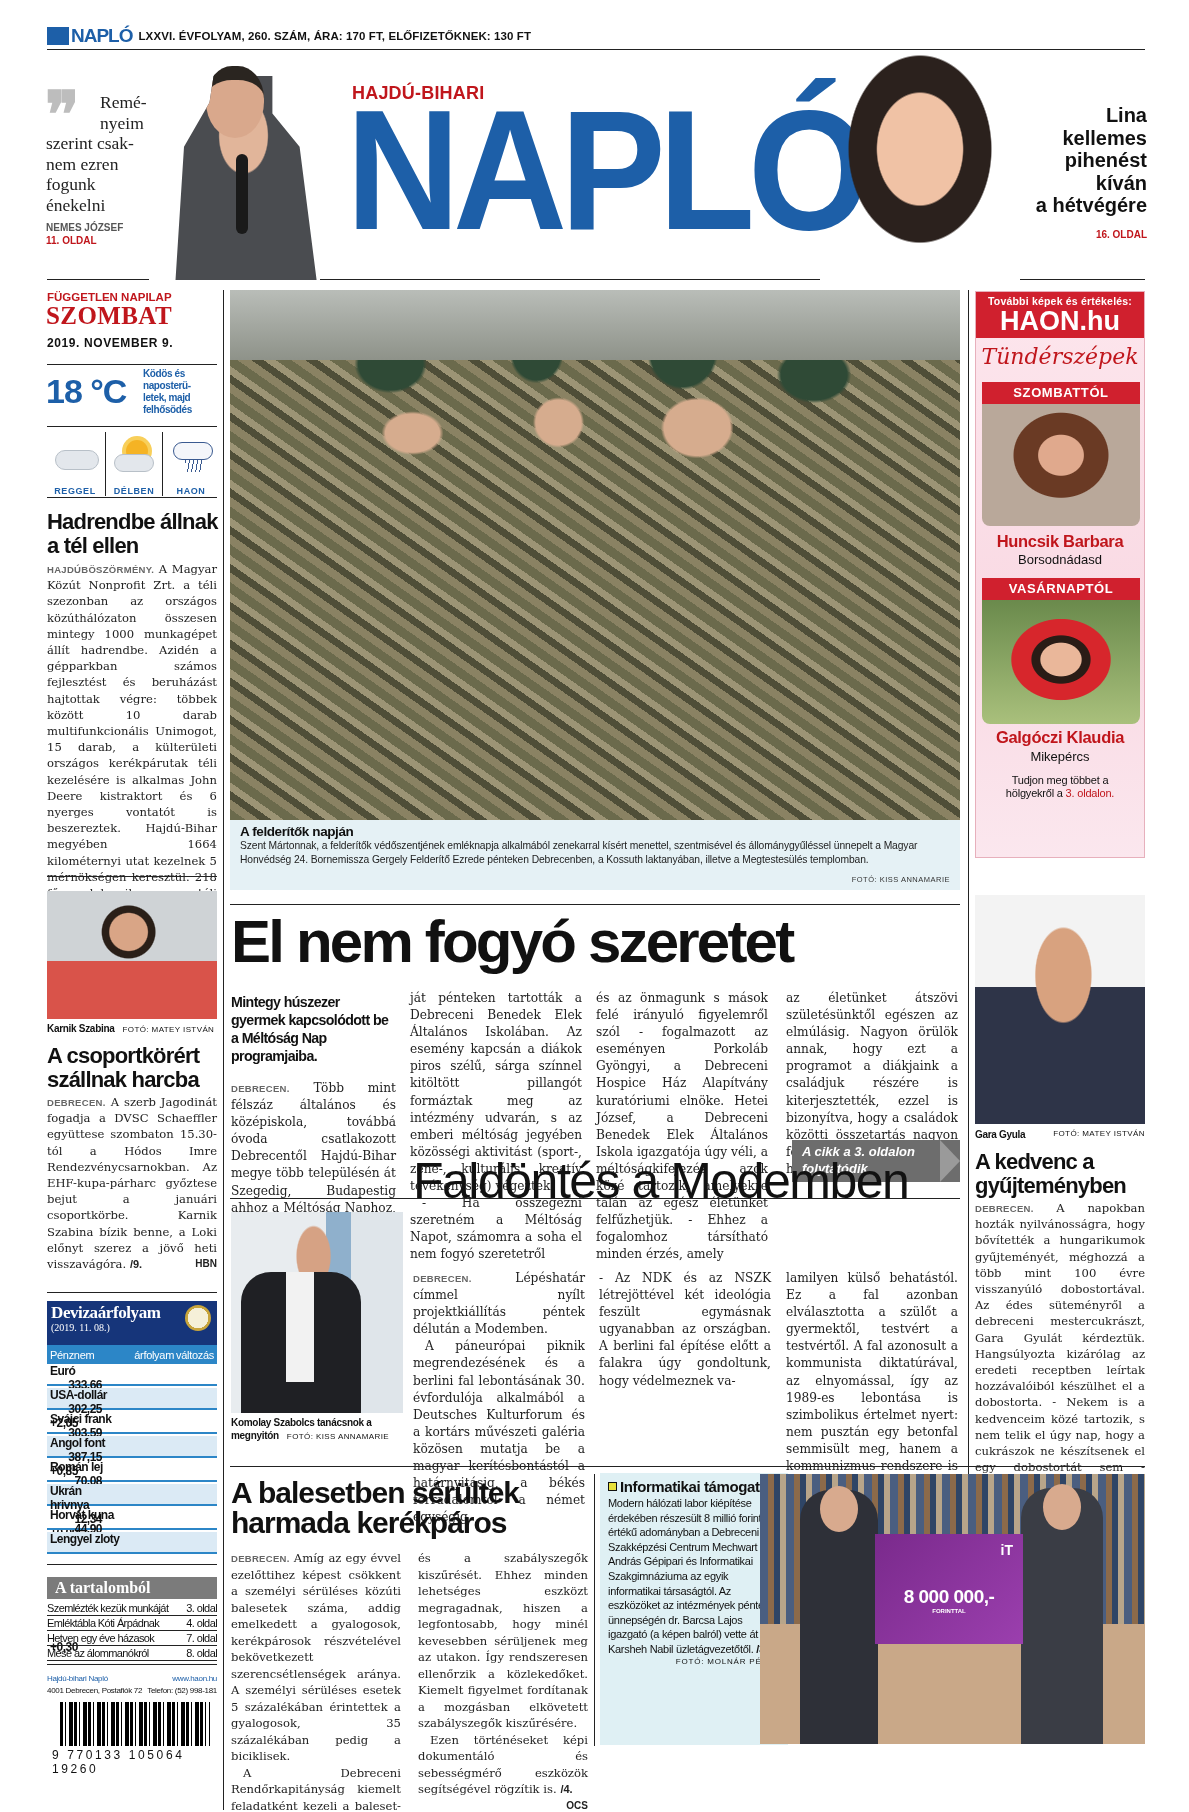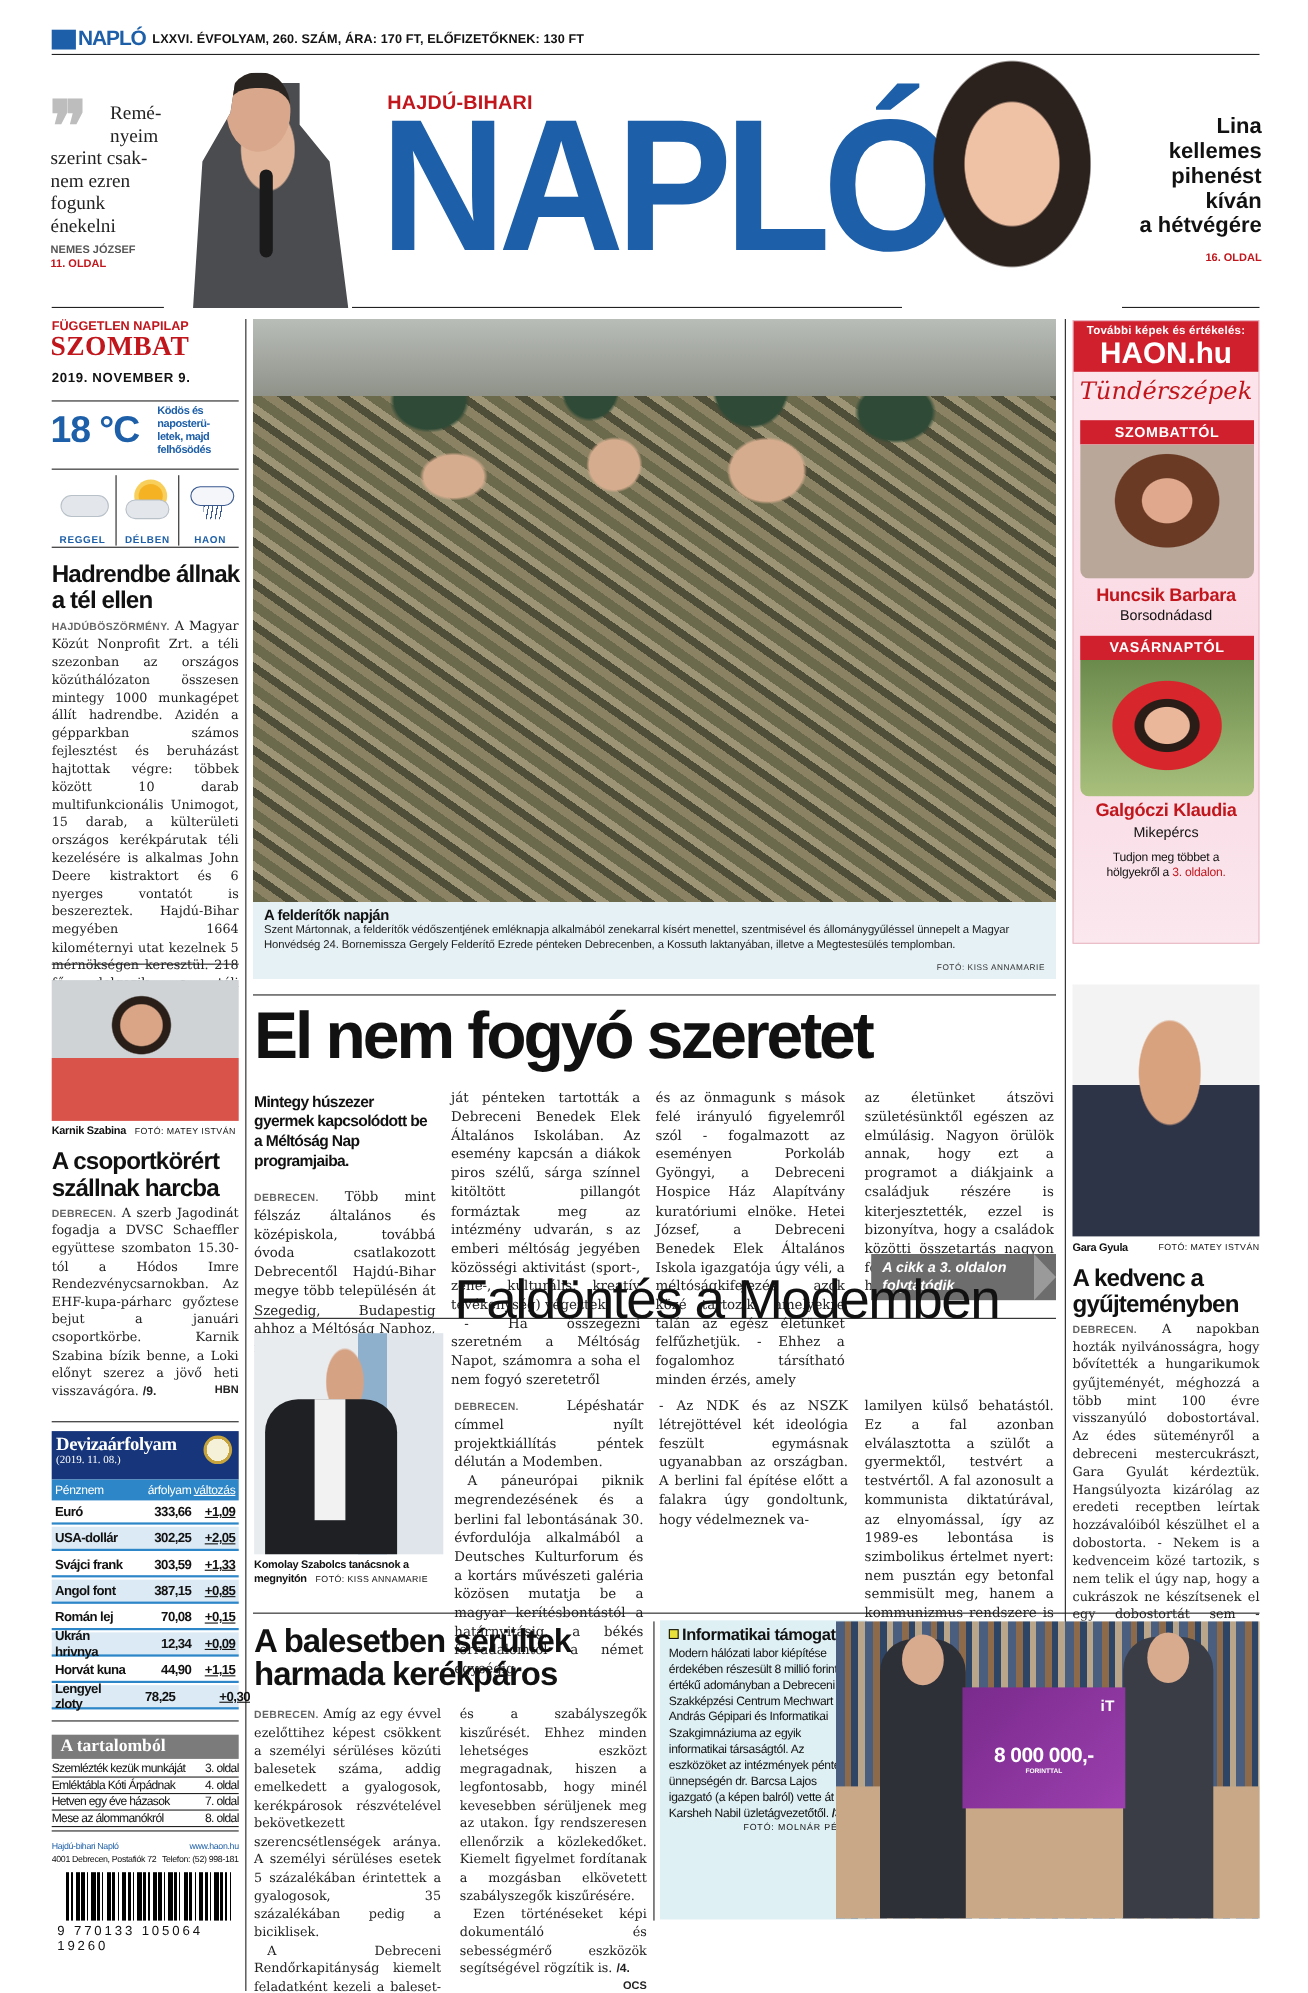--- a/index.html
+++ b/index.html
@@ -115,23 +115,23 @@
   .ph-komolay .shirt { position:absolute; left:55px; top:60px; width:28px; height:110px; background:#f2f2f2; }
 
   .fal-hl { left: 413px; top: 1156px; font: 400 50px "Liberation Sans", sans-serif; letter-spacing: -1.5px; line-height: 1; }
 
   
   .dev-head { left: 47px; top: 1301px; width: 170px; height: 44px; background: #16357a; color:#fff; padding: 2px 4px; }
   .dev-head .t { font: 900 17px "Liberation Serif", serif; letter-spacing: -0.4px; line-height: 19px; }
   .dev-head .d { font: 10px "Liberation Serif", serif; line-height: 12px; }
   .dev-coin { position:absolute; right: 6px; top: 4px; width: 26px; height: 26px; border-radius:50%; background: radial-gradient(circle, #f5f0d8 0 55%, #c8a53c 56%); }
   .dev-cols { left: 47px; top: 1345px; width: 170px; height: 19px; background: #2c86c7; color: #fff; font: 11px "Liberation Sans", sans-serif; display:flex; align-items:center; padding: 0 3px; letter-spacing: -0.3px; }
-  .dev-row { position:absolute; left: 47px; width: 170px; height: 22px; display:flex; align-items:center; padding: 0 3px; border-bottom: 2px solid #2c86c7; font: 700 12px "Liberation Sans", sans-serif; letter-spacing: -0.5px; }
+  .dev-row { position:absolute; left: 47px; width: 170px; height: 22px; display:flex; align-items:flex-start; padding: 0 3px; border-bottom: 2px solid #2c86c7; font: 700 12px "Liberation Sans", sans-serif; letter-spacing: -0.5px; flex-direction: column; }
   .dev-row.alt { background: #dbeaf5; }
-  .c1 { width: 72px; } .c2 { width: 52px; text-align:right; } .c3 { flex:1; text-align:right;text-decoration:underline; }
+  .c1 { width: 72px; } .c2 { width: 52px; text-align:right; } .c3 { flex:1; text-align:right; }
 
   
   .toc-head { left: 47px; top: 1577px; width: 170px; height: 22px; background: #7b7b7b; color:#fff; padding-left: 8px; font: 900 16px "Liberation Serif", serif; line-height: 22px; }
   .toc-row { position:absolute; left: 47px; width: 170px; height: 14px; display:flex; justify-content:space-between; font: 11px "Liberation Sans", sans-serif; letter-spacing: -0.6px; border-bottom: 1px solid #222; line-height: 13px; }
   .imprint { font: 8px "Liberation Sans", sans-serif; letter-spacing: -0.3px; }
   .barcode { left: 60px; top: 1702px; width: 150px; height: 44px;
     background: repeating-linear-gradient(90deg, #000 0 3px, #fff 3px 5px, #000 5px 6px, #fff 6px 9px, #000 9px 13px, #fff 13px 14px); }
   .barcode-num { left: 52px; top: 1748px; width: 165px; font: 12px "Liberation Sans", sans-serif; letter-spacing: 2.6px; }
 
   

